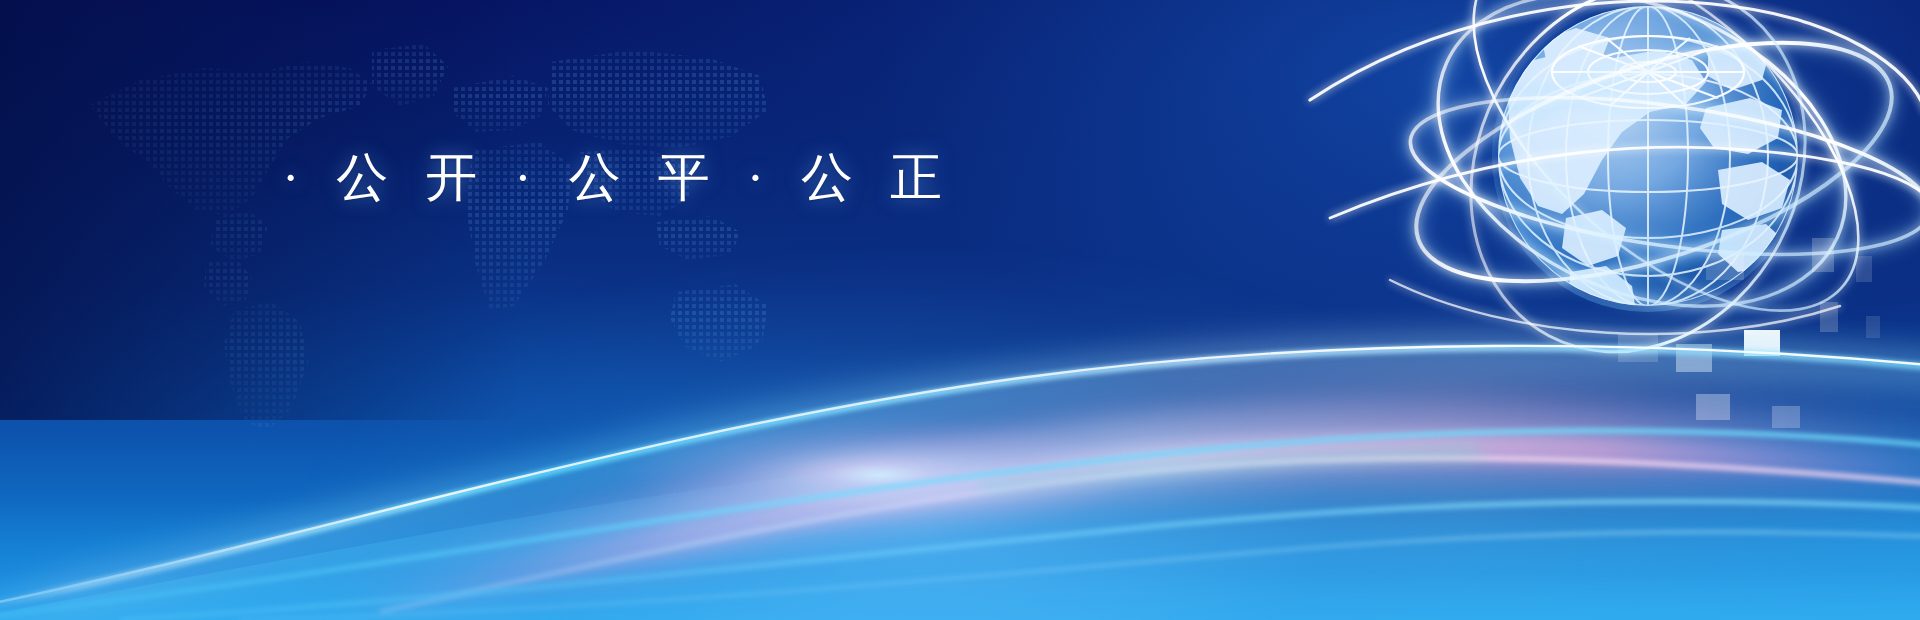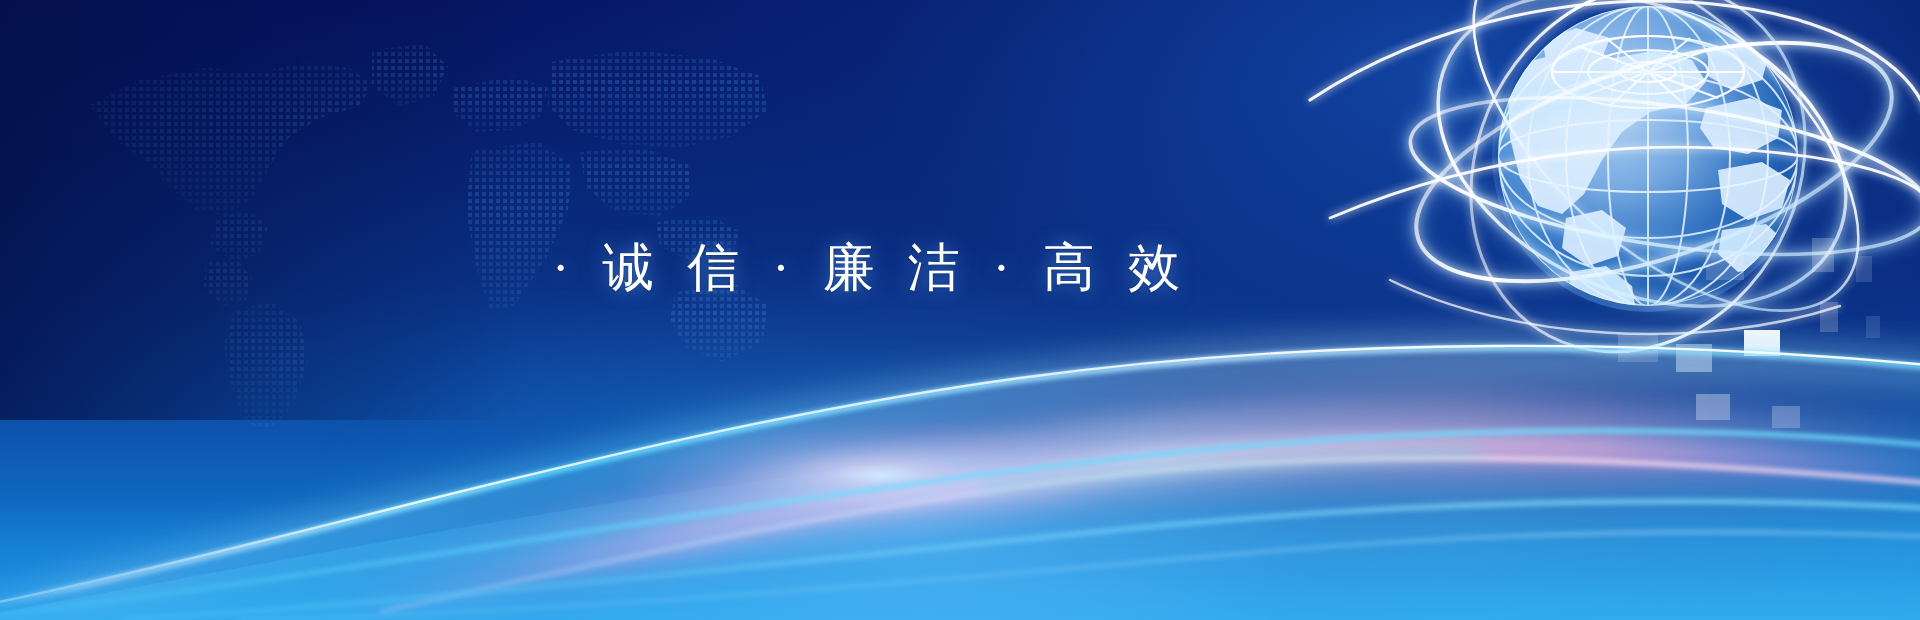--- a/index.html
+++ b/index.html
@@ -327,16 +327,16 @@
       <path d="M660,240 C 940,170 1240,112 1560,86 C 1740,72 1880,72 1960,78" fill="none" stroke="#dff1ff" stroke-width="16" opacity="0.22" filter="url(#blurBig)"></path>
 
       <path d="M980,198 C 1130,180 1300,166 1480,162" fill="none" stroke="#55f0cf" stroke-width="9" opacity="0.40" filter="url(#blurMid)"></path>
     </svg>
   </div>
 
   <div class="bottom-fade"></div>
   <div class="glow-center"></div>
 
   <div class="headline">
-    <div class="line line-2">· 诚 信 · 廉 洁 · 高 效</div>
+    <div class="line line-1">· 公 开 · 公 平 · 公 正</div>
   </div>
 
 </div>
 
 </body></html>

